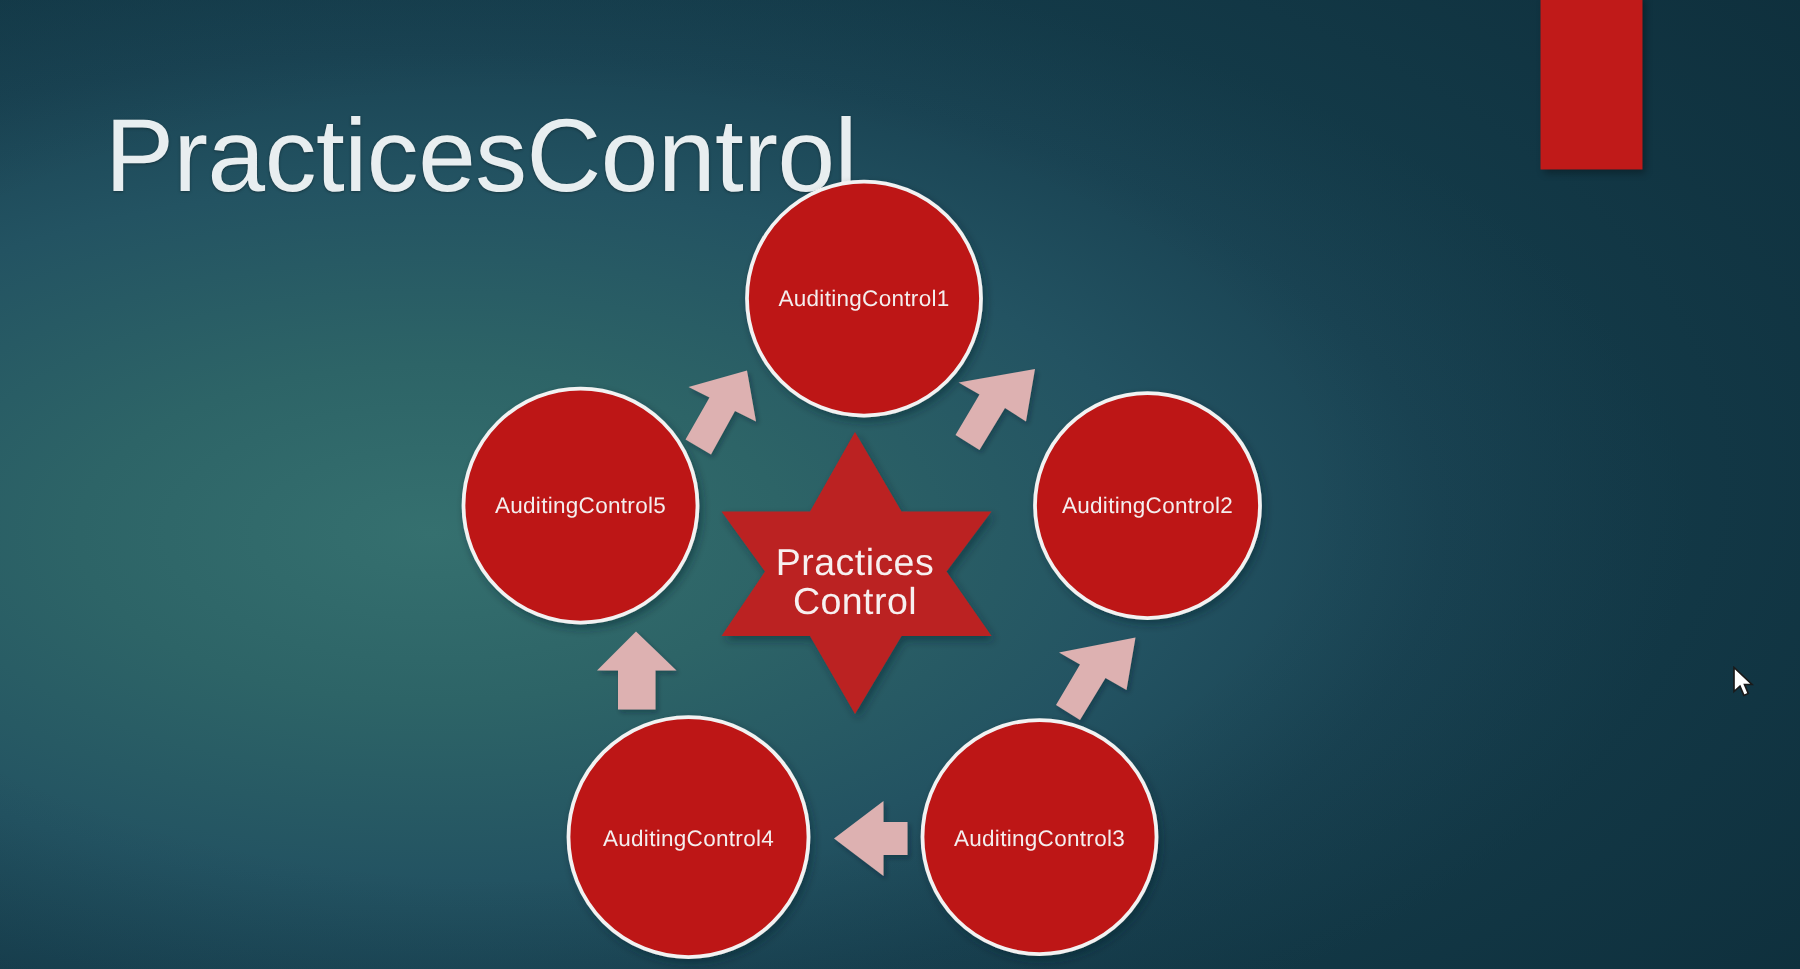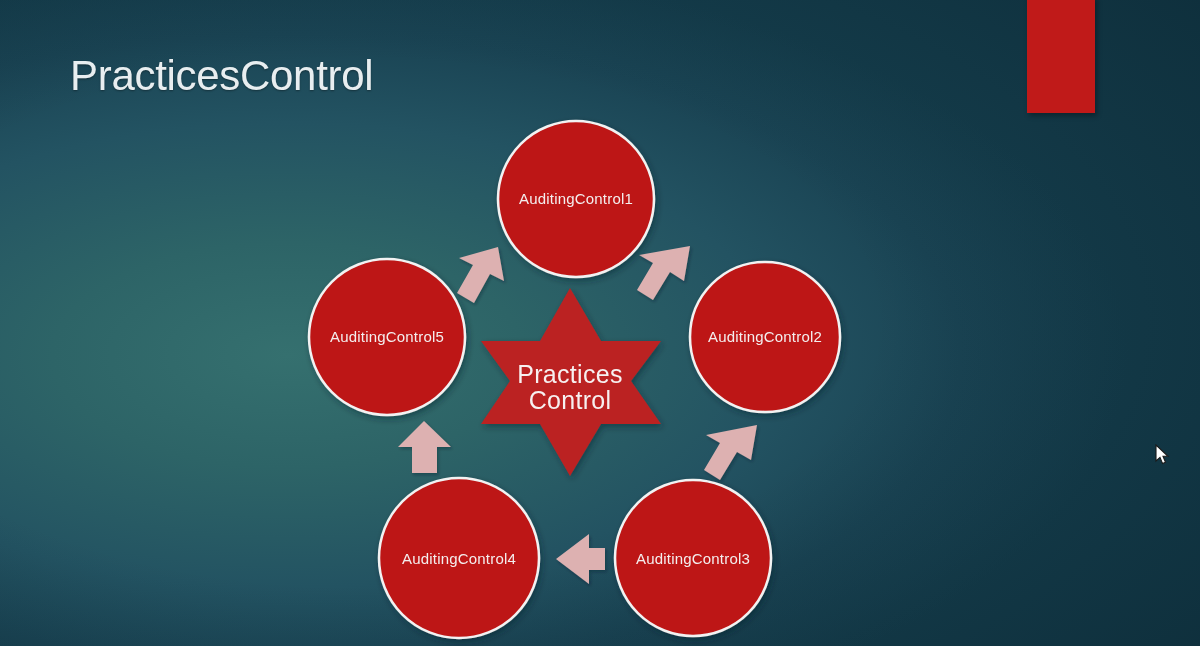--- a/index.html
+++ b/index.html
@@ -23,22 +23,22 @@
     inset: 0;
     background-image:
       radial-gradient(ellipse 95% 90% at 30% 50%, rgba(0,0,0,0) 45%, rgba(5,26,36,0.45) 100%);
     pointer-events: none;
   }
 
   
   .slide-title {
     position: absolute;
     left: 70px;
-    top: 52px;
-    font-size: 42px;
+    top: 64px;
+    font-size: 69px;
     font-weight: 300;
     letter-spacing: -0.3px;
     color: #e8eef0;
     text-shadow: 0 1px 2px rgba(0,0,0,0.35);
     line-height: 1.15;
     white-space: nowrap;
     text-align: center;
   }
 
   

